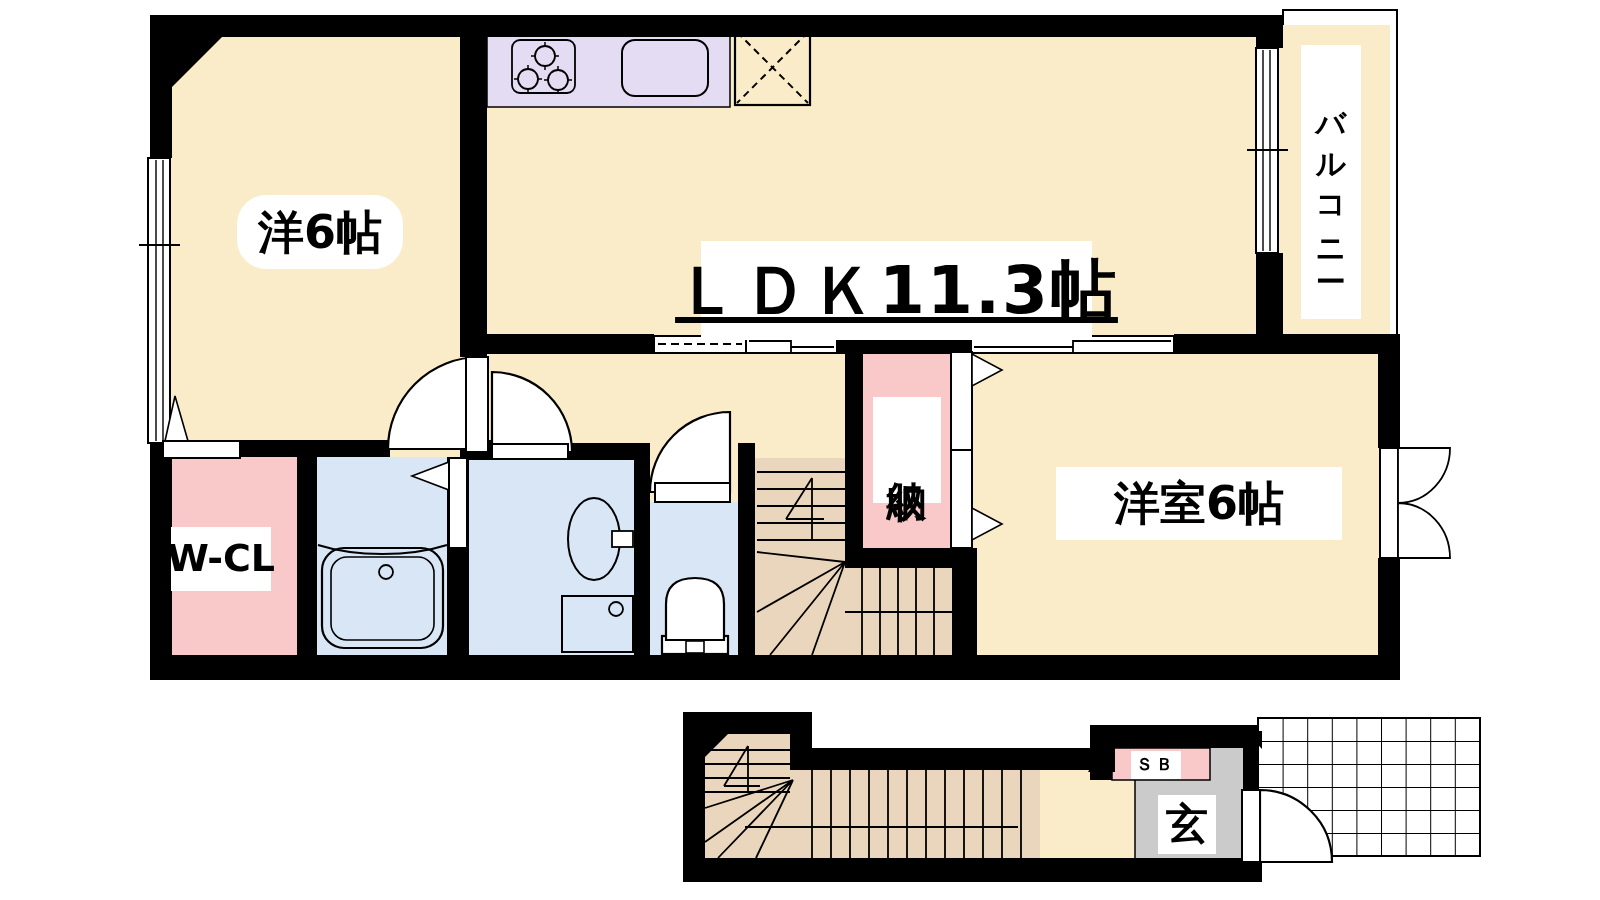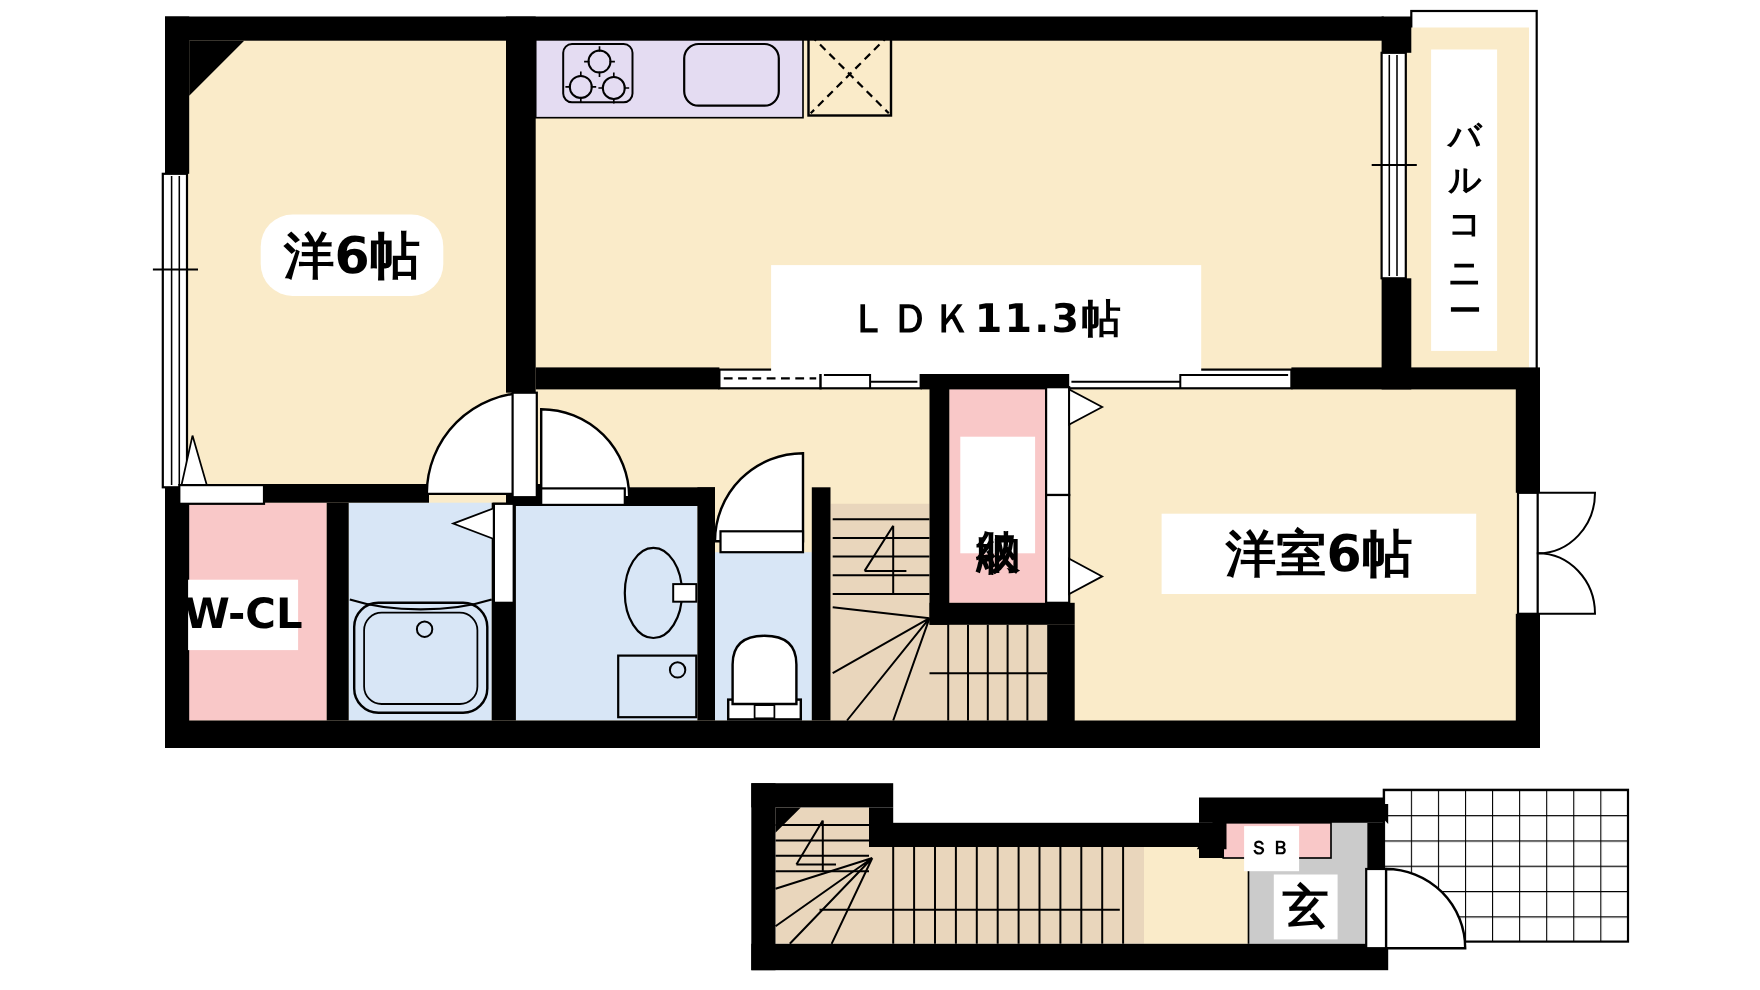--- a/index.html
+++ b/index.html
@@ -213,26 +213,26 @@
 
     <g>
       <path d="M1260,790 A72,72 0 0 1 1332,862 L1260,862 Z" fill="var(--white)" stroke="#000" stroke-width="2.2"></path>
       <rect x="1242" y="790" width="18" height="72" fill="var(--white)" stroke="#000" stroke-width="2"></rect>
     </g>
   </g>
 </svg>
 
   <div class="lbl" style="left:237px;top:195px;width:166px;height:74px;font-size:46px;border-radius:29px;">洋6帖</div>
 
-  <div class="lbl" style="left:701px;top:241px;width:391px;height:99px;font-size:36px;letter-spacing:2px;">ＬＤＫ11.3帖</div>
+  <div class="lbl" style="left:701px;top:241px;width:391px;height:99px;font-size:66px;letter-spacing:2px;text-decoration:underline;">ＬＤＫ11.3帖</div>
 
   <div class="lbl" style="left:1056px;top:467px;width:286px;height:73px;font-size:46px;">洋室6帖</div>
 
   <div class="lbl" style="left:171px;top:527px;width:100px;height:64px;font-size:38px;">W-CL</div>
 
   <div class="lbl vert" style="left:873px;top:397px;width:68px;height:106px;font-size:40px;">収納</div>
 
   <div class="lbl vert" style="left:1301px;top:45px;width:60px;height:274px;font-size:30px;letter-spacing:10px;">バルコニー</div>
 
   <div class="lbl" style="left:1158px;top:795px;width:58px;height:59px;font-size:42px;">玄</div>
 
-  <div class="lbl" style="left:1131px;top:751px;width:50px;height:41px;font-size:17px;letter-spacing:3px;">ＳＢ</div>
+  <div class="lbl" style="left:1131px;top:751px;width:50px;height:28px;font-size:17px;letter-spacing:3px;">ＳＢ</div>
 </div>
 
 </body></html>

